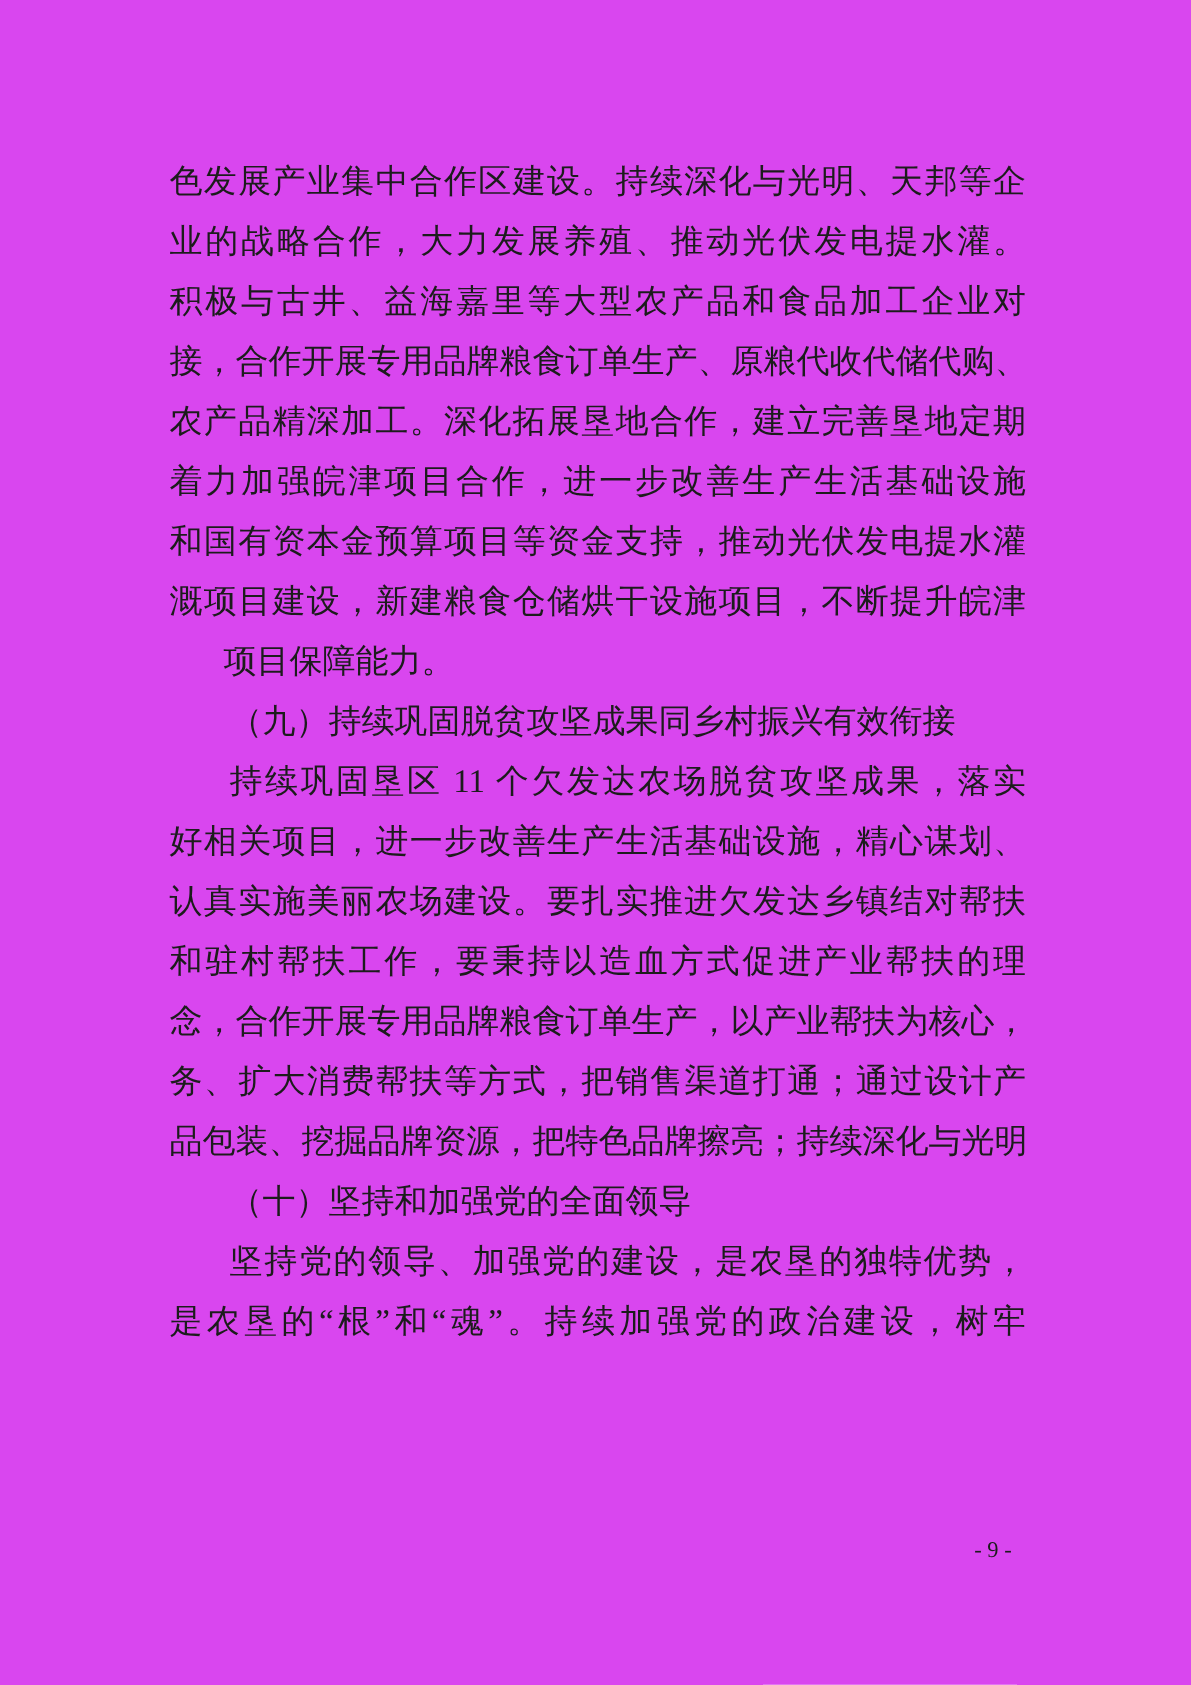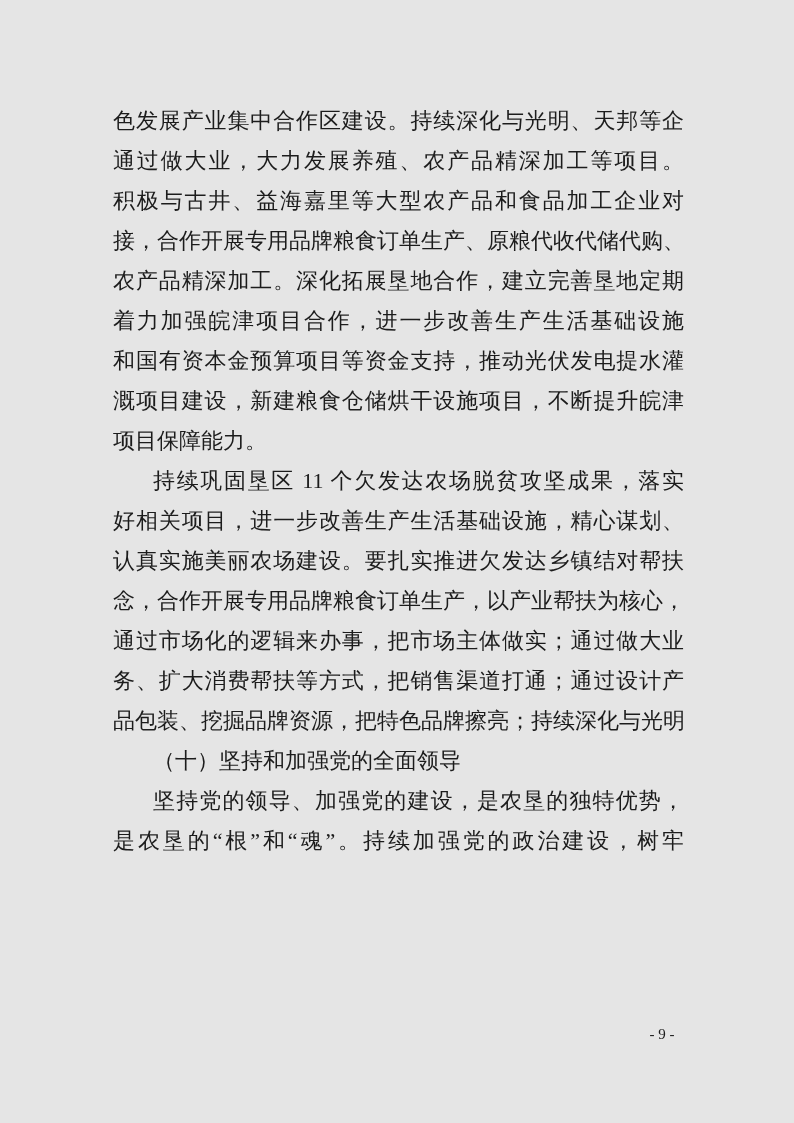--- a/index.html
+++ b/index.html
@@ -12,40 +12,41 @@
     background: #ffffff;
     position: relative;
     overflow: hidden;
     font-family: "Liberation Serif", "DejaVu Serif", serif;
     color: #1c1c1c;
   }
   .page {
     position: absolute;
     left: 0; top: 0;
     width: 794px; height: 1123px;
-    background: #e5e5e5;
+    background: #d946ef;
   }
   .text-area {
     position: absolute;
     left: 113px;
     top: 101px;
     width: 571px;
     font-size: 22px;
     line-height: 40px;
   }
   .line {
     height: 40px;
     white-space: nowrap;
     text-align: justify;
     text-align-last: justify;
     letter-spacing: 0;
   }
   .line.flush-left {
     text-align: left;
     text-align-last: left;
+    margin-left: 36px;
   }
   .line.indent {
     padding-left: 40px;
   }
   .heading-line {
     height: 40px;
     white-space: nowrap;
     text-align: left;
     text-align-last: left;
     padding-left: 40px;
@@ -60,33 +61,34 @@
     text-align: center;
     color: #1c1c1c;
   }
 </style>
 </head>
 <body>
 
 <div class="page">
   <div class="text-area" id="text-area">
       <div class="line">色发展产业集中合作区建设。持续深化与光明、天邦等企</div>
-      <div class="line">通过做大业，大力发展养殖、农产品精深加工等项目。</div>
+      <div class="line">业的战略合作，大力发展养殖、推动光伏发电提水灌。</div>
       <div class="line">积极与古井、益海嘉里等大型农产品和食品加工企业对</div>
       <div class="line">接，合作开展专用品牌粮食订单生产、原粮代收代储代购、</div>
       <div class="line">农产品精深加工。深化拓展垦地合作，建立完善垦地定期</div>
       <div class="line">着力加强皖津项目合作，进一步改善生产生活基础设施</div>
       <div class="line">和国有资本金预算项目等资金支持，推动光伏发电提水灌</div>
       <div class="line">溉项目建设，新建粮食仓储烘干设施项目，不断提升皖津</div>
       <div class="line flush-left">项目保障能力。</div>
+      <div class="heading-line">（九）持续巩固脱贫攻坚成果同乡村振兴有效衔接</div>
       <div class="line indent">持续巩固垦区 11 个欠发达农场脱贫攻坚成果，落实</div>
       <div class="line">好相关项目，进一步改善生产生活基础设施，精心谋划、</div>
       <div class="line">认真实施美丽农场建设。要扎实推进欠发达乡镇结对帮扶</div>
+      <div class="line">和驻村帮扶工作，要秉持以造血方式促进产业帮扶的理</div>
       <div class="line">念，合作开展专用品牌粮食订单生产，以产业帮扶为核心，</div>
-      <div class="line">通过市场化的逻辑来办事，把市场主体做实；通过做大业</div>
       <div class="line">务、扩大消费帮扶等方式，把销售渠道打通；通过设计产</div>
       <div class="line">品包装、挖掘品牌资源，把特色品牌擦亮；持续深化与光明</div>
       <div class="heading-line">（十）坚持和加强党的全面领导</div>
       <div class="line indent">坚持党的领导、加强党的建设，是农垦的独特优势，</div>
       <div class="line">是农垦的“根”和“魂”。持续加强党的政治建设，树牢</div>
     </div>
   <div class="page-number">- 9 -</div>
 </div>
 
 </body></html>

